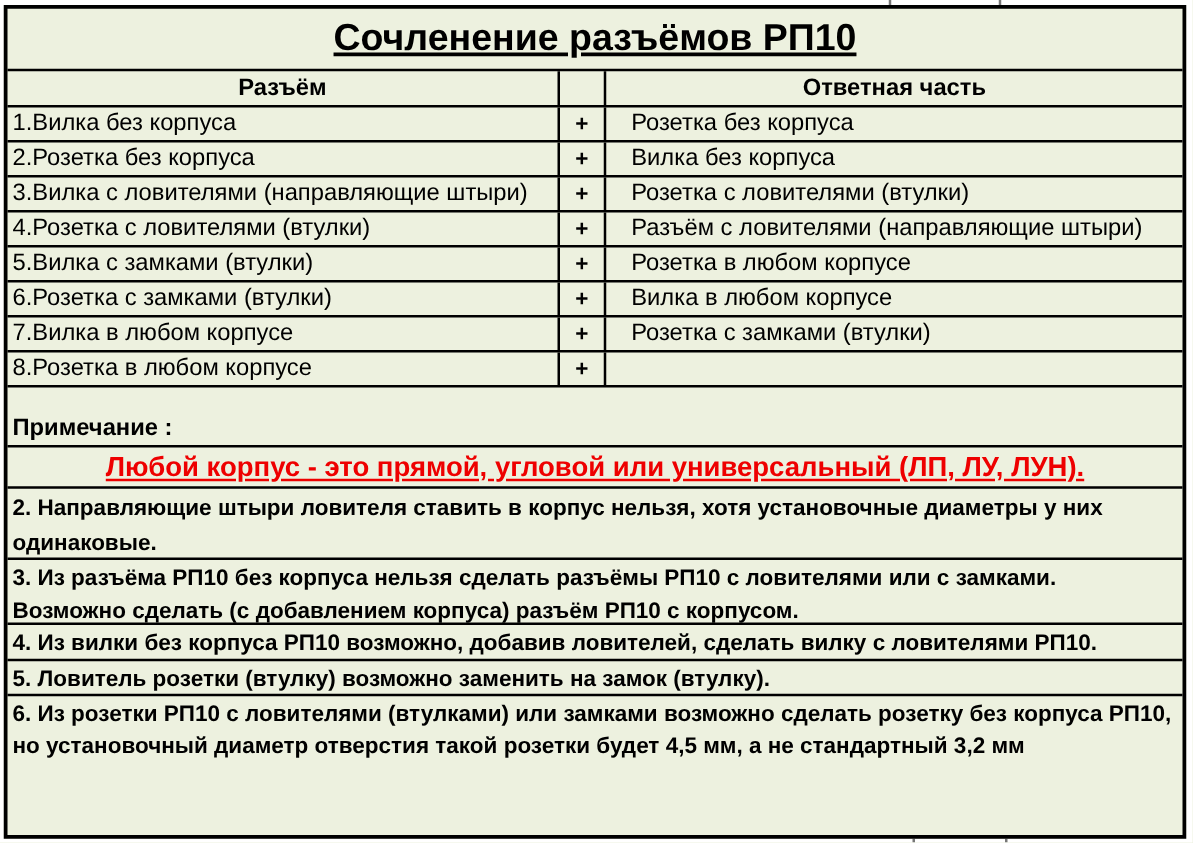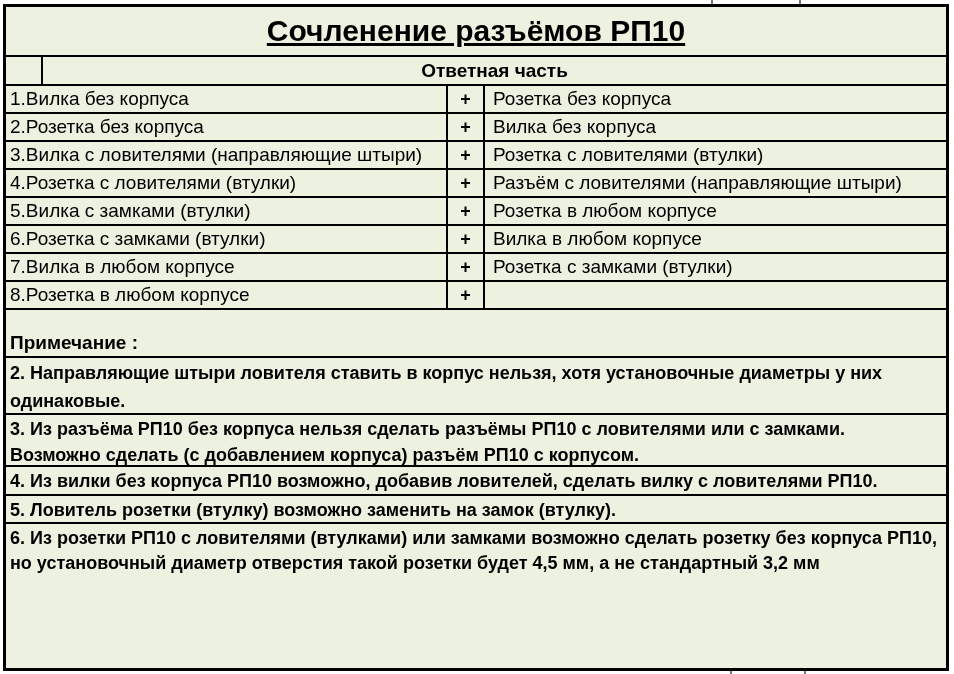--- a/index.html
+++ b/index.html
@@ -57,21 +57,21 @@
   .col-mid {
     width: 37px;
     border-right: 2px solid #000000;
     display: flex;
     align-items: center;
     justify-content: center;
     font-weight: bold;
   }
   .col-right {
     flex: 1;
-    padding-left: 8px;
+    padding-left: 20px;
     display: flex;
     align-items: center;
   }
 
   .header-row { height: 29px; font-weight: bold; font-size: 19px; }
   .header-row .col-left, .header-row .col-right { justify-content: center; padding-left: 0; }
 
   .data-row { height: 28px; font-size: 19px; }
   .data-row .col-mid { font-size: 18px; }
 
@@ -133,20 +133,21 @@
   <span class="stub stub-bottom stub-b1"></span>
   <span class="stub stub-bottom stub-b2"></span>
 
   <div class="sheet-table">
 
     <div class="trow title-row">
       <span class="title-text">Сочленение разъёмов РП10</span>
     </div>
 
     <div class="trow header-row">
+      <div class="cell col-left">Разъём</div>
       <div class="cell col-mid"></div>
       <div class="cell col-right">Ответная часть</div>
     </div>
 
     <div class="trow data-row">
       <div class="cell col-left">1.Вилка без корпуса</div>
       <div class="cell col-mid">+</div>
       <div class="cell col-right">Розетка без корпуса</div>
     </div>
     <div class="trow data-row">
@@ -180,20 +181,23 @@
       <div class="cell col-right">Розетка с замками (втулки)</div>
     </div>
     <div class="trow data-row">
       <div class="cell col-left">8.Розетка в любом корпусе</div>
       <div class="cell col-mid">+</div>
     </div>
 
     <div class="trow notes-heading-row">Примечание :</div>
 
 
+    <div class="trow highlight-row">
+      <span class="highlight-text">Любой корпус - это прямой, угловой или универсальный (ЛП, ЛУ, ЛУН).</span>
+    </div>
 
     <div class="trow note-row note-2">2. Направляющие штыри ловителя ставить в корпус нельзя, хотя установочные диаметры у них одинаковые.</div>
     <div class="trow note-row note-3">3. Из разъёма РП10 без корпуса нельзя сделать разъёмы РП10 с ловителями или с замками. Возможно сделать (с добавлением корпуса) разъём РП10 с корпусом.</div>
     <div class="trow note-row note-4">4. Из вилки без корпуса РП10 возможно, добавив ловителей, сделать вилку с ловителями РП10.</div>
     <div class="trow note-row note-5">5. Ловитель розетки (втулку) возможно заменить на замок (втулку).</div>
     <div class="trow note-row note-6">6. Из розетки РП10 с ловителями (втулками) или замками возможно сделать розетку без корпуса РП10, но установочный диаметр отверстия такой розетки будет 4,5 мм, а не стандартный 3,2 мм</div>
 
   </div>
 </div>
 

